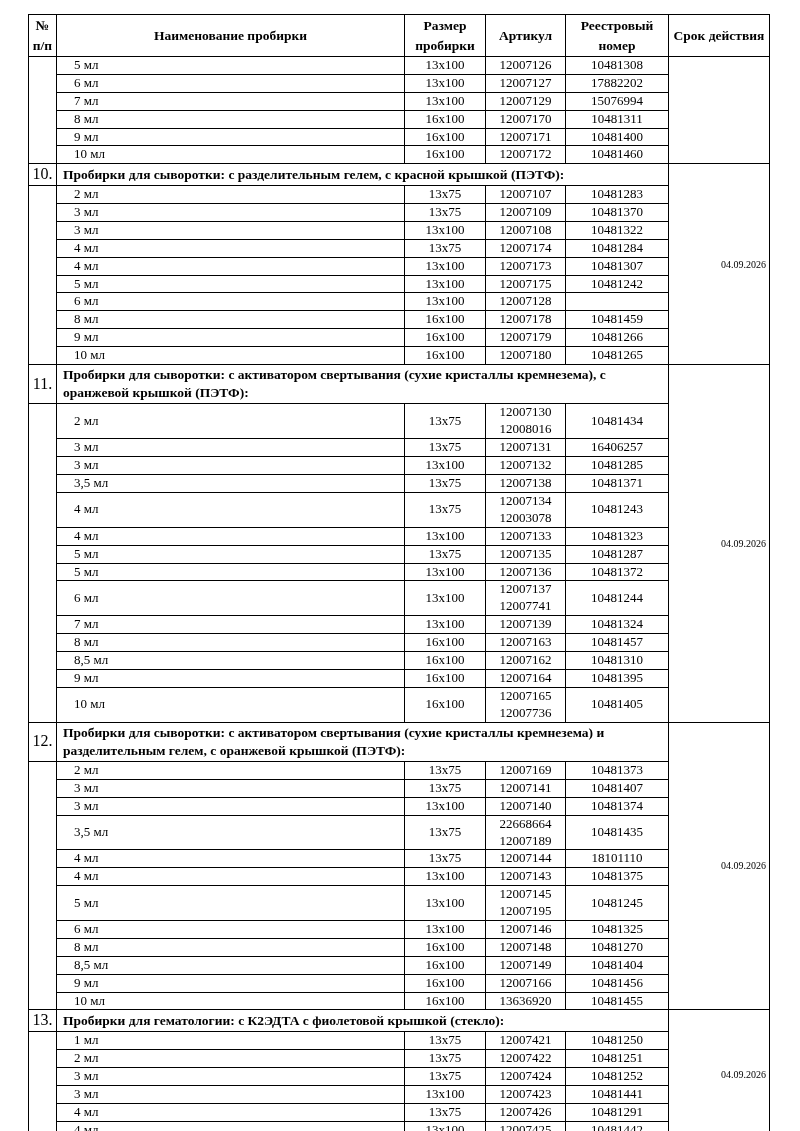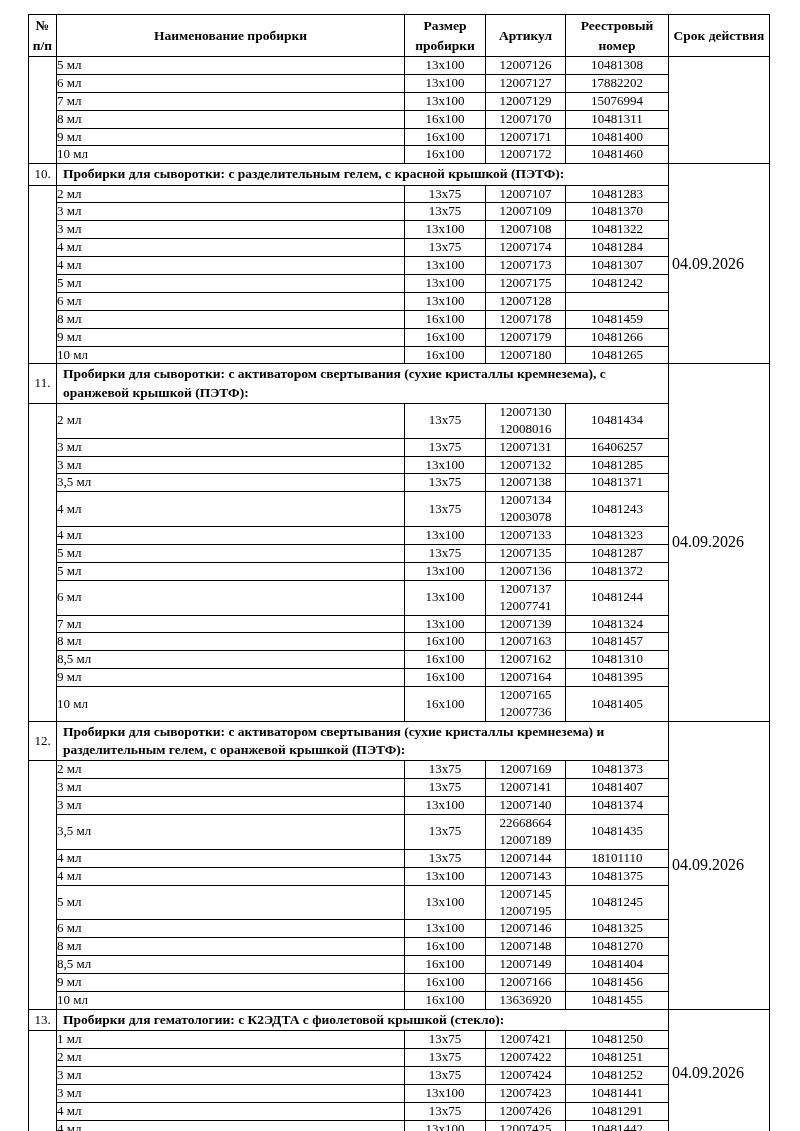--- a/index.html
+++ b/index.html
@@ -14,28 +14,28 @@
   .doc-table th,.doc-table td{
     border:1px solid #000;vertical-align:middle;
     padding:0 3px;overflow:hidden;
   }
   thead th{
     font-size:13.5px;font-weight:bold;text-align:center;
     height:41px;line-height:1.45;padding:0 2px;
   }
   td{font-size:13px;line-height:1.3;}
   td.c-num{text-align:center;height:15px;}
-  td.c-name{text-align:left;padding-left:0;height:15px;}
+  td.c-name{text-align:left;padding-left:17px;height:15px;}
   td.c-size,td.c-art,td.c-reg{text-align:center;height:15px;}
-  td.c-valid{text-align:left;font-size:16px;}
+  td.c-valid{text-align:right;font-size:10px;}
   tr.section-row td.c-title{
     font-weight:bold;font-size:13.5px;line-height:1.35;
     height:16px;padding:1px 6px;
   }
-  tr.section-row td.c-num{font-size:13px;}
+  tr.section-row td.c-num{font-size:16px;}
   tr.data-row{height:17px;}
   .art-line{line-height:1.3;}
 </style>
 </head>
 <body>
 
 <table class="doc-table">
   <colgroup>
     <col style="width:28px">
     <col style="width:348px">

